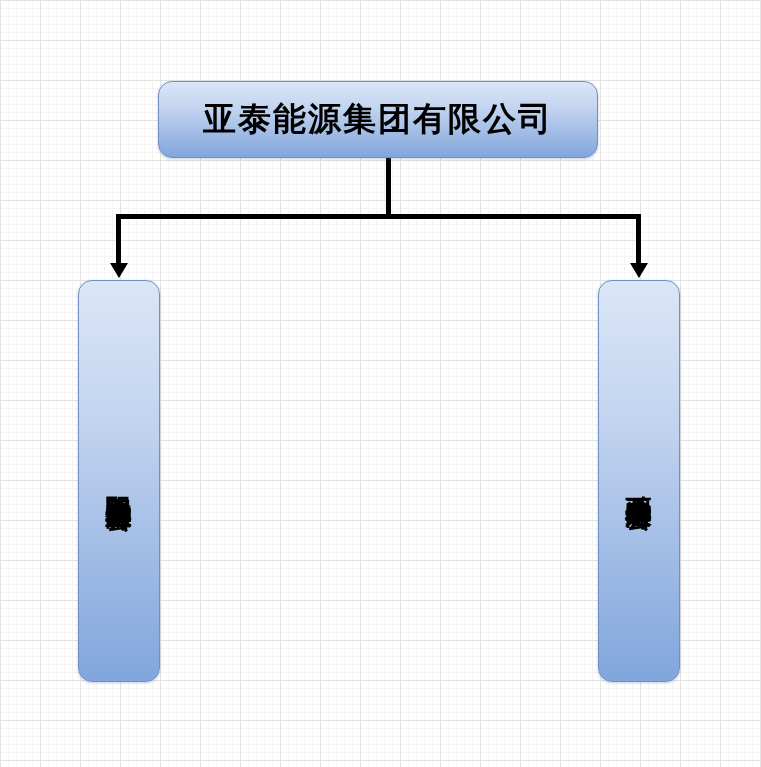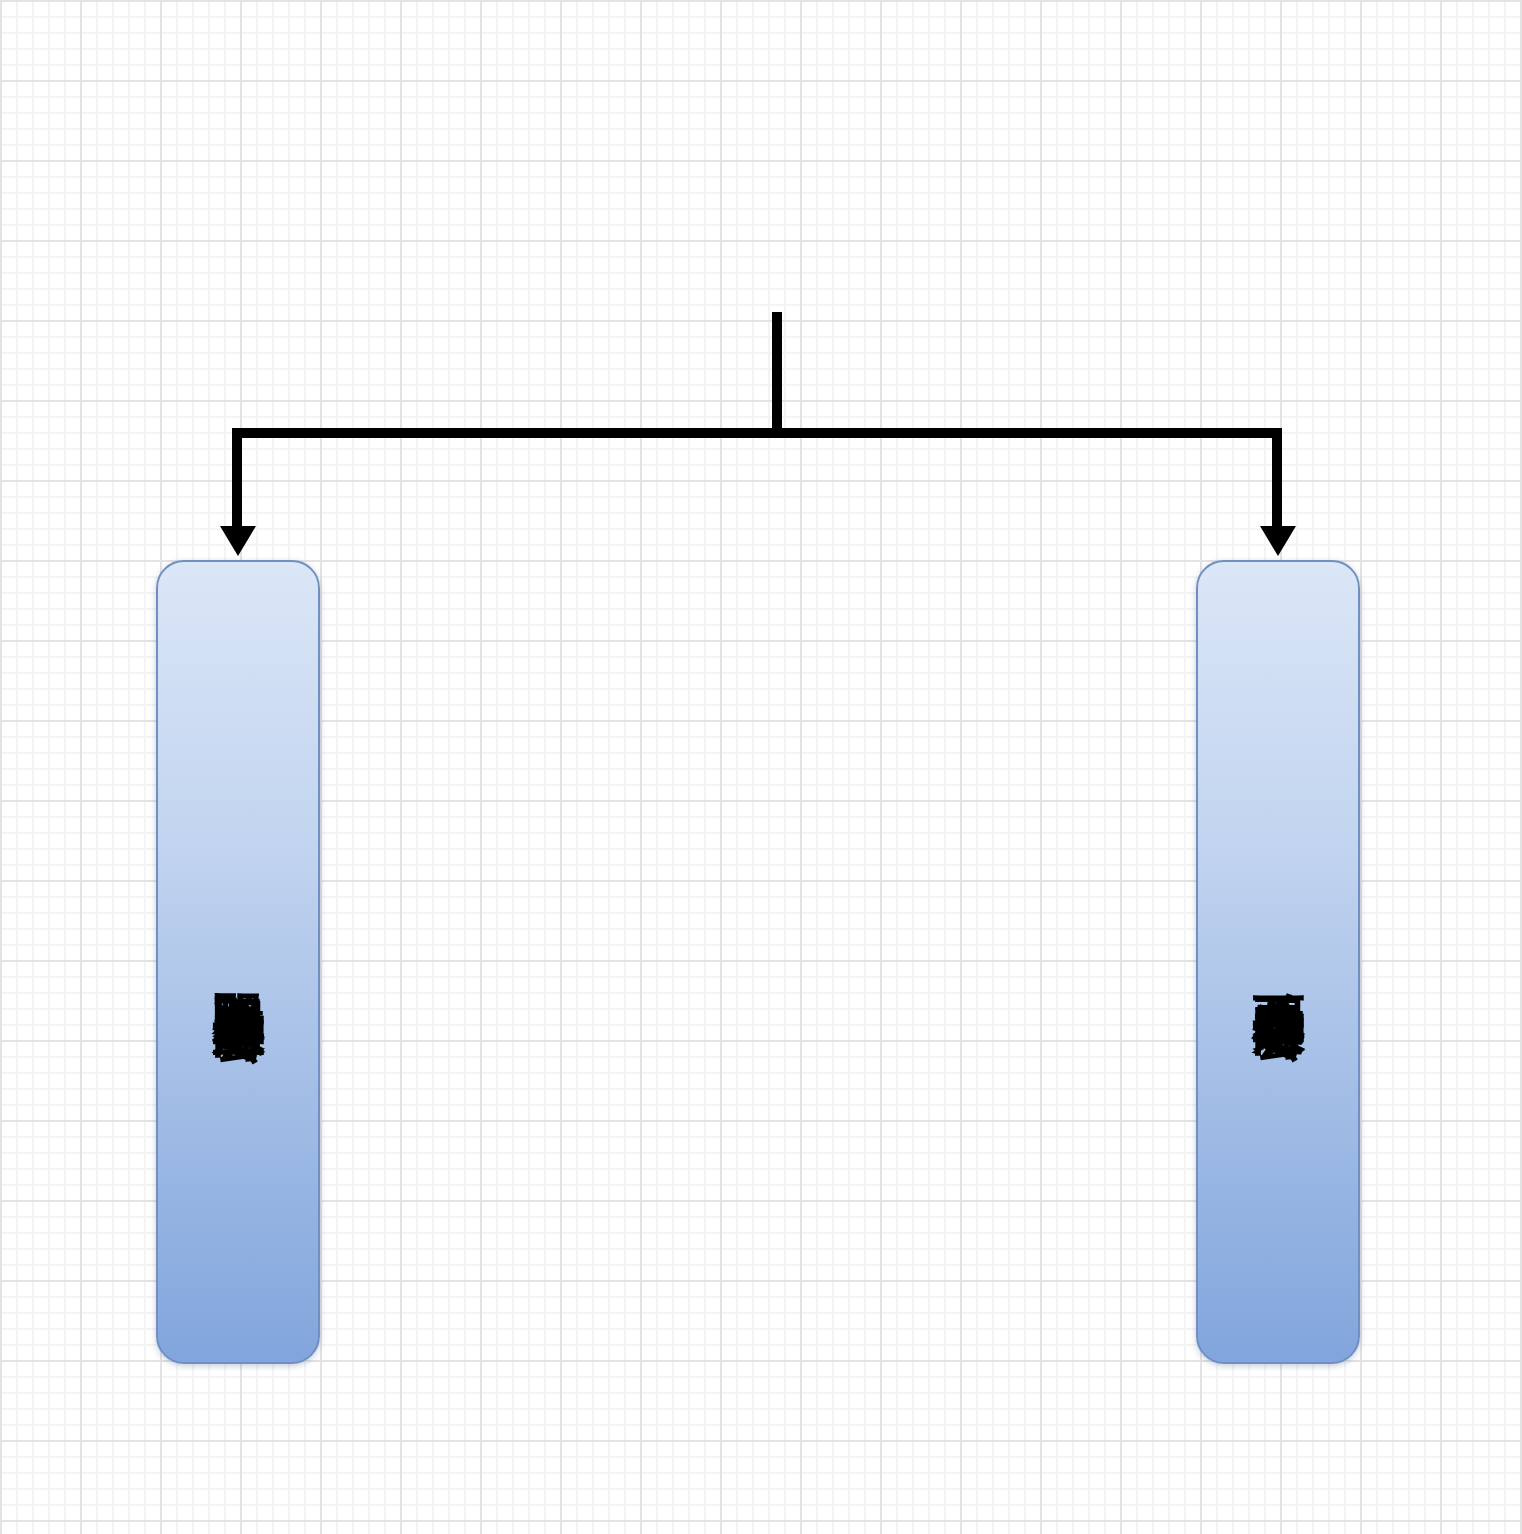--- a/index.html
+++ b/index.html
@@ -91,20 +91,23 @@
 
 <div class="canvas">
 
   <div class="connector conn-trunk"></div>
   <div class="connector conn-crossbar"></div>
   <div class="connector conn-drop-left"></div>
   <div class="connector conn-drop-right"></div>
   <div class="arrowhead arrow-left"></div>
   <div class="arrowhead arrow-right"></div>
 
+  <div class="node node-root">
+    <span>亚泰能源集团有限公司</span>
+  </div>
 
   <div class="node node-vertical node-left">
     <span class="vlabel">双鸭山亚泰煤业有限公司</span>
   </div>
 
   <div class="node node-vertical node-right">
     <span class="vlabel">鸡西亚泰选煤有限公司</span>
   </div>
 
 </div>

